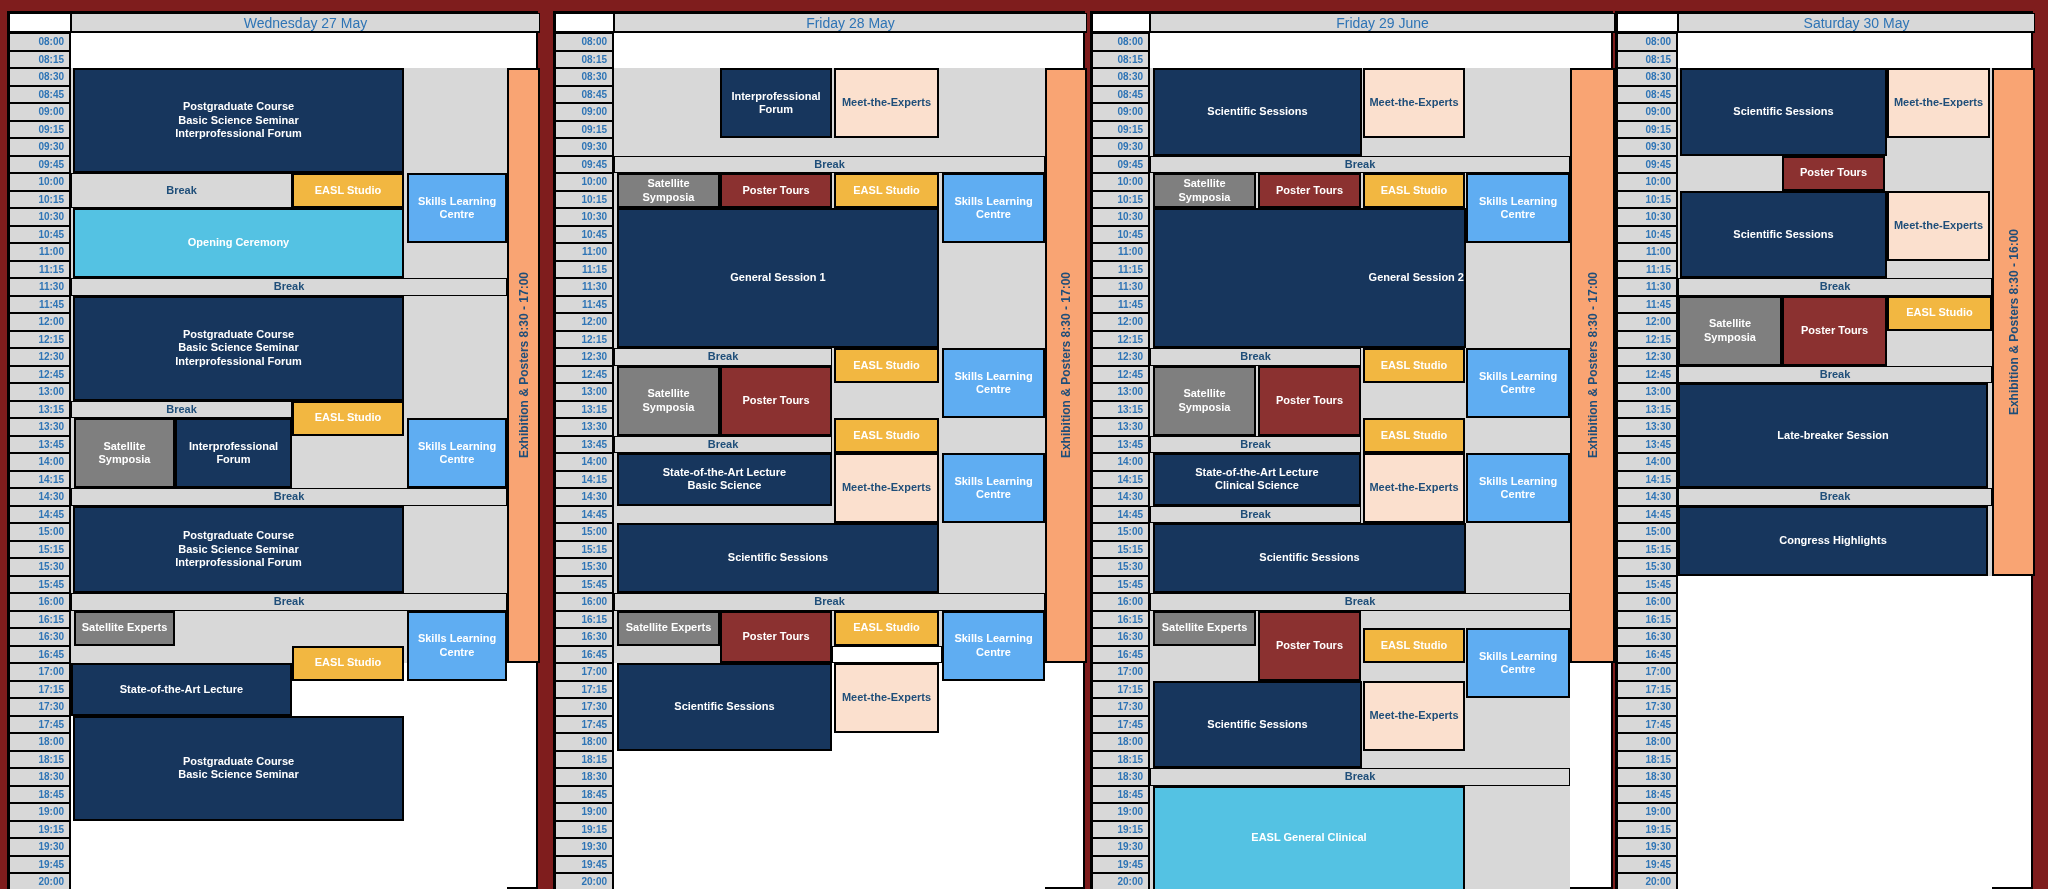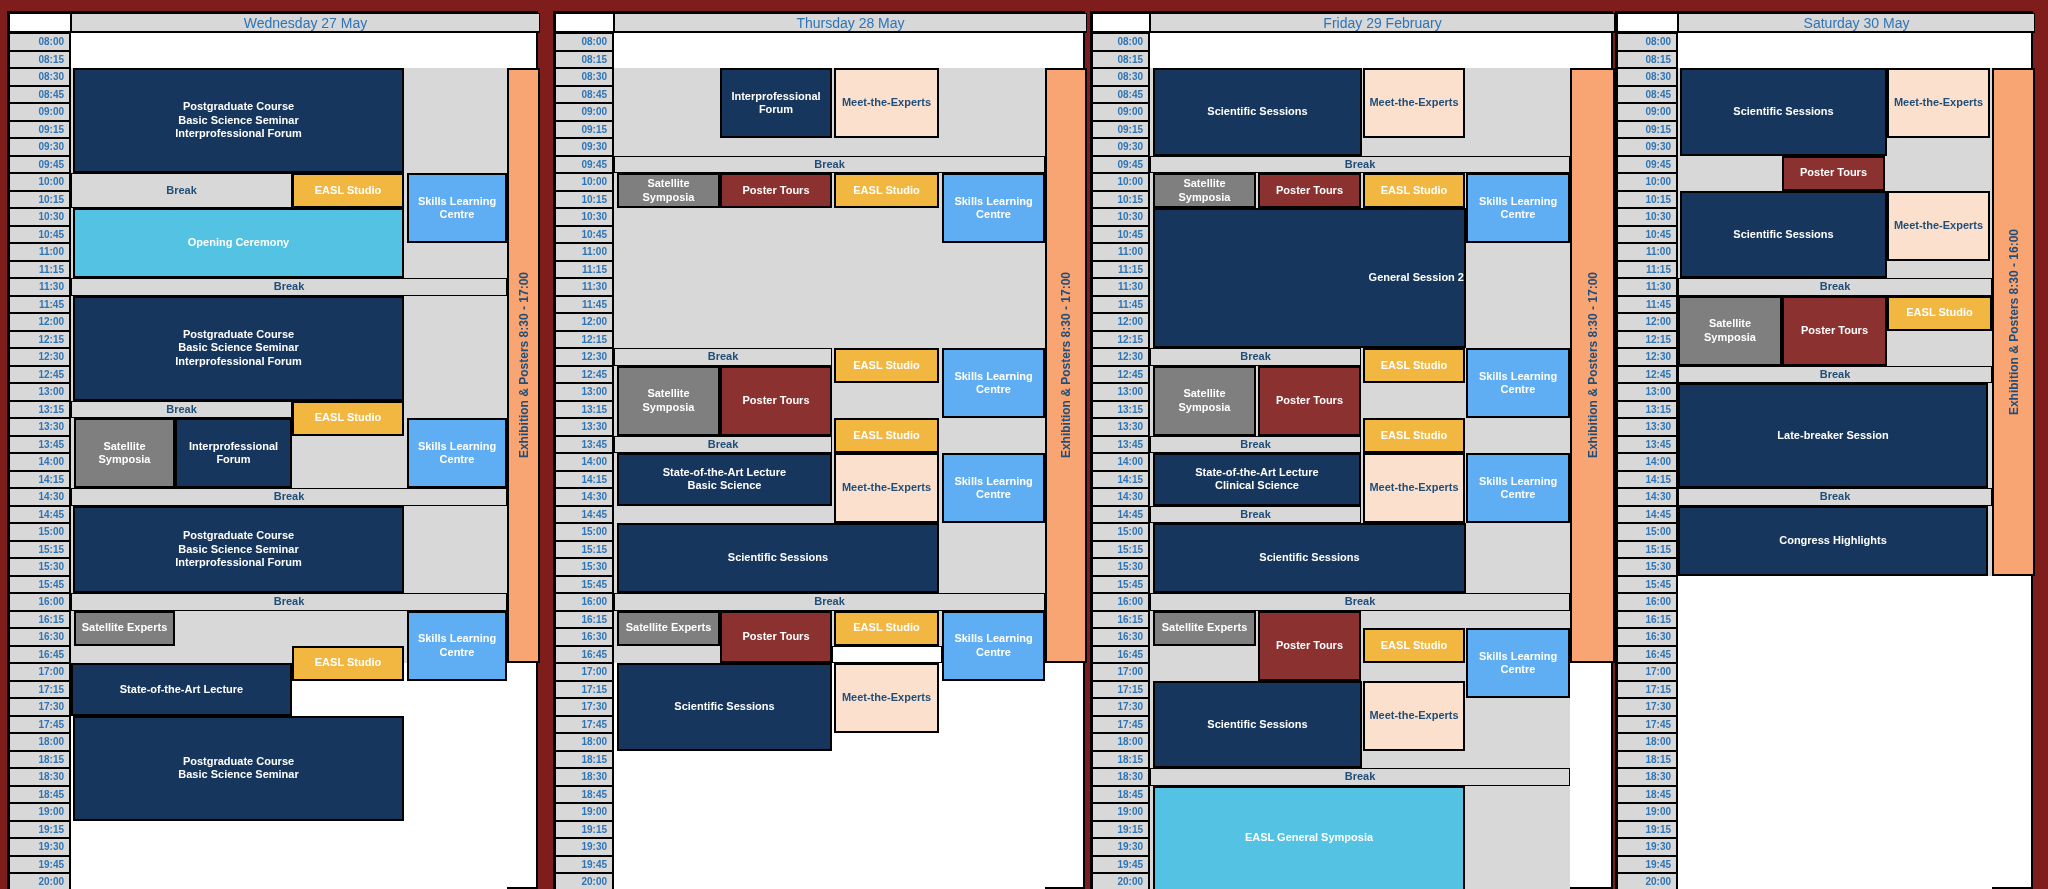--- a/index.html
+++ b/index.html
@@ -238,21 +238,21 @@
       <div class="blk b-slc" style="left: 398px; top: 597.5px; width: 100px; height: 70px;"><span>Skills Learning
 Centre</span></div>
       <div class="blk b-orange" style="left: 283px; top: 632.5px; width: 112px; height: 35px;"><span>EASL Studio</span></div>
       <div class="blk b-navy" style="left: 62px; top: 650px; width: 221px; height: 52.5px;"><span>State-of-the-Art Lecture</span></div>
       <div class="blk b-navy" style="left: 64px; top: 702.5px; width: 331px; height: 105px;"><span>Postgraduate Course
 Basic Science Seminar</span></div>
     </div>
     <div class="group" style="left: 553px; width: 532px; height: 877.5px;">
       <div class="corner" style="left: 0px; top: 0px; width: 59px; height: 20px;"></div>
       <div class="daytitle" style="left: 59px; top: 0px; width: 473px; height: 20px;">
-        <span>Thursday 28 May</span>
+        <span>Friday 28 May</span>
       </div>
       <div class="schedbase" style="left: 59px; top: 20px; width: 431px; height: 857.5px;"></div>
       <div class="graybg" style="left: 59px; top: 55px; width: 431px; height: 595px;"></div>
       <div class="tcell" style="left: 0px; top: 20px; width: 59px; height: 17.5px;">
         <span>08:00</span>
       </div>
       <div class="tcell" style="left: 0px; top: 37.5px; width: 59px; height: 17.5px;">
         <span>08:15</span>
       </div>
       <div class="tcell" style="left: 0px; top: 55px; width: 59px; height: 17.5px;">
@@ -402,20 +402,21 @@
       <div class="blk b-navy" style="left: 165px; top: 55px; width: 112px; height: 70px;"><span>Interprofessional
 Forum</span></div>
       <div class="blk b-mte" style="left: 279px; top: 55px; width: 105px; height: 70px;"><span>Meet-the-Experts</span></div>
       <div class="blk b-brk" style="left: 59px; top: 142.5px; width: 431px; height: 17.5px;"><span>Break</span></div>
       <div class="blk b-gray" style="left: 62px; top: 160px; width: 103px; height: 35px;"><span>Satellite
 Symposia</span></div>
       <div class="blk b-red" style="left: 165px; top: 160px; width: 112px; height: 35px;"><span>Poster Tours</span></div>
       <div class="blk b-orange" style="left: 279px; top: 160px; width: 105px; height: 35px;"><span>EASL Studio</span></div>
       <div class="blk b-slc" style="left: 387px; top: 160px; width: 103px; height: 70px;"><span>Skills Learning
 Centre</span></div>
+      <div class="blk b-navy" style="left: 62px; top: 195px; width: 322px; height: 140px;"><span>General Session 1</span></div>
       <div class="blk b-brk" style="left: 59px; top: 335px; width: 218px; height: 17.5px;"><span>Break</span></div>
       <div class="blk b-orange" style="left: 279px; top: 335px; width: 105px; height: 35px;"><span>EASL Studio</span></div>
       <div class="blk b-slc" style="left: 387px; top: 335px; width: 103px; height: 70px;"><span>Skills Learning
 Centre</span></div>
       <div class="blk b-gray" style="left: 62px; top: 352.5px; width: 103px; height: 70px;"><span>Satellite
 Symposia</span></div>
       <div class="blk b-red" style="left: 165px; top: 352.5px; width: 112px; height: 70px;"><span>Poster Tours</span></div>
       <div class="blk b-orange" style="left: 279px; top: 405px; width: 105px; height: 35px;"><span>EASL Studio</span></div>
       <div class="blk b-brk" style="left: 59px; top: 422.5px; width: 218px; height: 17.5px;"><span>Break</span></div>
       <div class="blk b-navy" style="left: 62px; top: 440px; width: 215px; height: 52.5px;"><span>State-of-the-Art Lecture
@@ -430,21 +431,21 @@
       <div class="blk b-orange" style="left: 279px; top: 597.5px; width: 105px; height: 35px;"><span>EASL Studio</span></div>
       <div class="blk b-white" style="left: 277px; top: 632.5px; width: 110px; height: 17.5px;"></div>
       <div class="blk b-slc" style="left: 387px; top: 597.5px; width: 103px; height: 70px;"><span>Skills Learning
 Centre</span></div>
       <div class="blk b-navy" style="left: 62px; top: 650px; width: 215px; height: 87.5px;"><span>Scientific Sessions</span></div>
       <div class="blk b-mte" style="left: 279px; top: 650px; width: 105px; height: 70px;"><span>Meet-the-Experts</span></div>
     </div>
     <div class="group" style="left: 1090px; width: 523px; height: 877.5px;">
       <div class="corner" style="left: 0px; top: 0px; width: 58px; height: 20px;"></div>
       <div class="daytitle" style="left: 58px; top: 0px; width: 465px; height: 20px;">
-        <span>Friday 29 February</span>
+        <span>Friday 29 June</span>
       </div>
       <div class="schedbase" style="left: 58px; top: 20px; width: 420px; height: 857.5px;"></div>
       <div class="graybg" style="left: 58px; top: 55px; width: 420px; height: 822.5px;"></div>
       <div class="tcell" style="left: 0px; top: 20px; width: 58px; height: 17.5px;">
         <span>08:00</span>
       </div>
       <div class="tcell" style="left: 0px; top: 37.5px; width: 58px; height: 17.5px;">
         <span>08:15</span>
       </div>
       <div class="tcell" style="left: 0px; top: 55px; width: 58px; height: 17.5px;">
@@ -619,21 +620,21 @@
       <div class="blk b-navy" style="left: 61px; top: 510px; width: 313px; height: 70px;"><span>Scientific Sessions</span></div>
       <div class="blk b-brk" style="left: 58px; top: 580px; width: 420px; height: 17.5px;"><span>Break</span></div>
       <div class="blk b-gray" style="left: 61px; top: 597.5px; width: 103px; height: 35px;"><span>Satellite Experts</span></div>
       <div class="blk b-red" style="left: 166px; top: 597.5px; width: 103px; height: 70px;"><span>Poster Tours</span></div>
       <div class="blk b-orange" style="left: 271px; top: 615px; width: 102px; height: 35px;"><span>EASL Studio</span></div>
       <div class="blk b-slc" style="left: 374px; top: 615px; width: 104px; height: 70px;"><span>Skills Learning
 Centre</span></div>
       <div class="blk b-navy" style="left: 61px; top: 667.5px; width: 209px; height: 87.5px;"><span>Scientific Sessions</span></div>
       <div class="blk b-mte" style="left: 271px; top: 667.5px; width: 102px; height: 70px;"><span>Meet-the-Experts</span></div>
       <div class="blk b-brk" style="left: 58px; top: 755px; width: 420px; height: 17.5px;"><span>Break</span></div>
-      <div class="blk b-cyan" style="left: 61px; top: 772.5px; width: 312px; height: 105px;"><span>EASL General Symposia</span></div>
+      <div class="blk b-cyan" style="left: 61px; top: 772.5px; width: 312px; height: 105px;"><span>EASL General Clinical</span></div>
     </div>
     <div class="group" style="left: 1615px; width: 418px; height: 877.5px;">
       <div class="corner" style="left: 0px; top: 0px; width: 61px; height: 20px;"></div>
       <div class="daytitle" style="left: 61px; top: 0px; width: 357px; height: 20px;">
         <span>Saturday 30 May</span>
       </div>
       <div class="schedbase" style="left: 61px; top: 20px; width: 314px; height: 857.5px;"></div>
       <div class="graybg" style="left: 61px; top: 55px; width: 314px; height: 507.5px;"></div>
       <div class="tcell" style="left: 0px; top: 20px; width: 61px; height: 17.5px;">
         <span>08:00</span>

